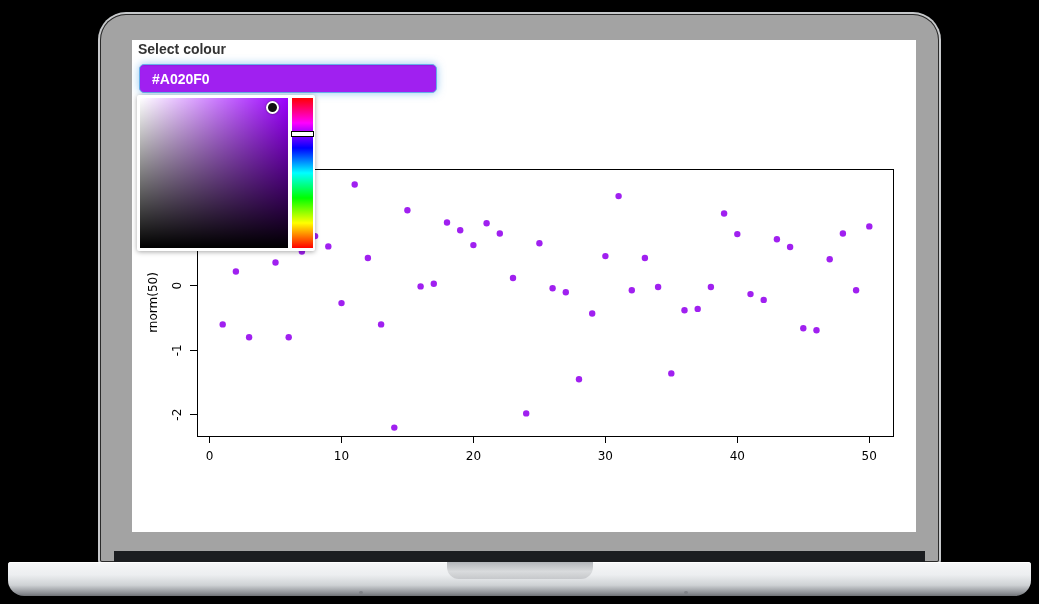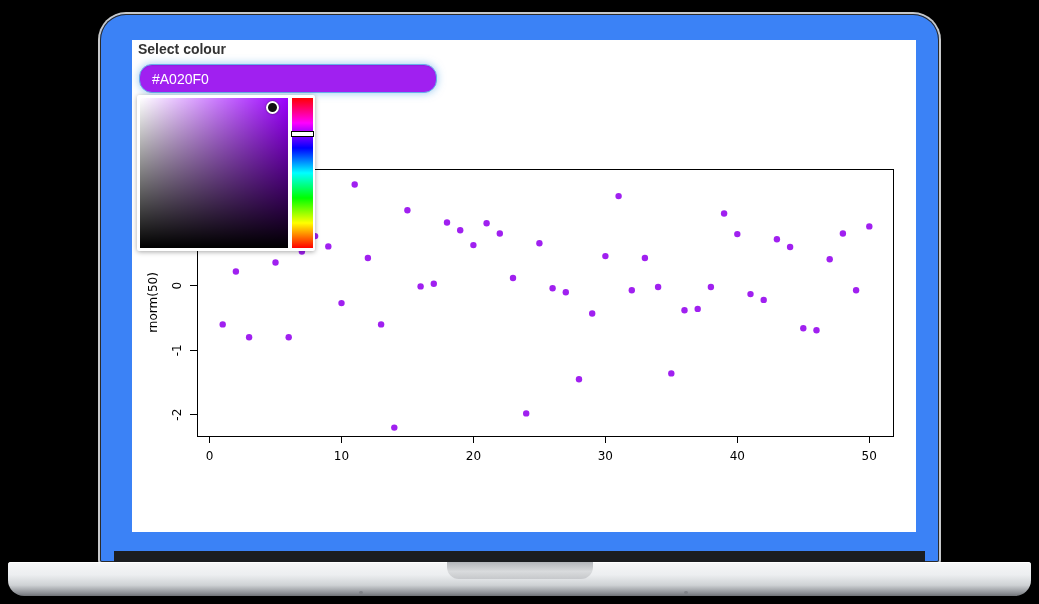--- a/index.html
+++ b/index.html
@@ -3,21 +3,21 @@
 <meta charset="utf-8">
 <style>
   html,body{margin:0;padding:0;}
   body{
     width:1039px;height:604px;position:relative;overflow:hidden;
     background:#000;font-family:"Liberation Sans",sans-serif;
   }
   
   .laptop{
     position:absolute;left:100px;top:14px;width:839px;height:548px;
-    background:#3b82f6;border-radius:26px 26px 2px 2px;
+    background:#a3a3a3;border-radius:26px 26px 2px 2px;
     box-shadow:0 0 0 2px #c7c9cb, inset 0 0 0 1px #2a2a2a;
   }
   .hinge{
     position:absolute;left:14px;right:14px;bottom:0;height:11px;
     background:#1b1d20;
   }
   .base{
     position:absolute;left:8px;top:562px;width:1023px;height:34px;
     background:linear-gradient(to bottom,#f6f7f8 0%,#eceef0 38%,#cfd2d5 68%,#8b8e93 92%,#6f7276 100%);
     border-radius:3px 3px 16px 16px;
@@ -35,24 +35,25 @@
     position:absolute;left:32px;top:26px;width:784px;height:492px;
     background:#fff;overflow:hidden;
   }
   
   .colour-label{
     position:absolute;left:6px;top:1px;
     font-size:14px;font-weight:bold;color:#333;
   }
   .colour-input{
     position:absolute;left:7px;top:24px;width:272px;height:27px;
-    border:1px solid #66afe9;border-radius:13px;
+    border:1px solid #66afe9;border-radius:5px;
     box-shadow:inset 0 1px 1px rgba(0,0,0,.08),0 0 8px rgba(102,175,233,.7);
     color:#fff;font-size:14px;padding:0 12px;outline:none;
     font-family:"Liberation Sans",sans-serif;
+    font-weight:bold;
   }
   .picker-panel{
     position:absolute;left:5px;top:55px;width:178px;height:156px;
     background:#fff;z-index:10;border-radius:2px;
     box-shadow:0 1px 5px rgba(0,0,0,.35);
   }
   .sv-square{
     position:absolute;left:3px;top:3px;width:148px;height:150px;
   }
   .sv-cursor{

